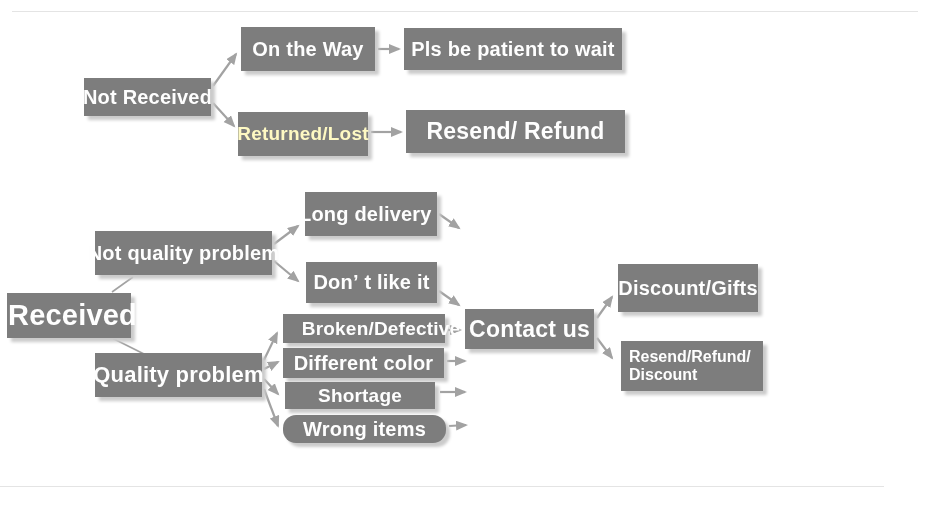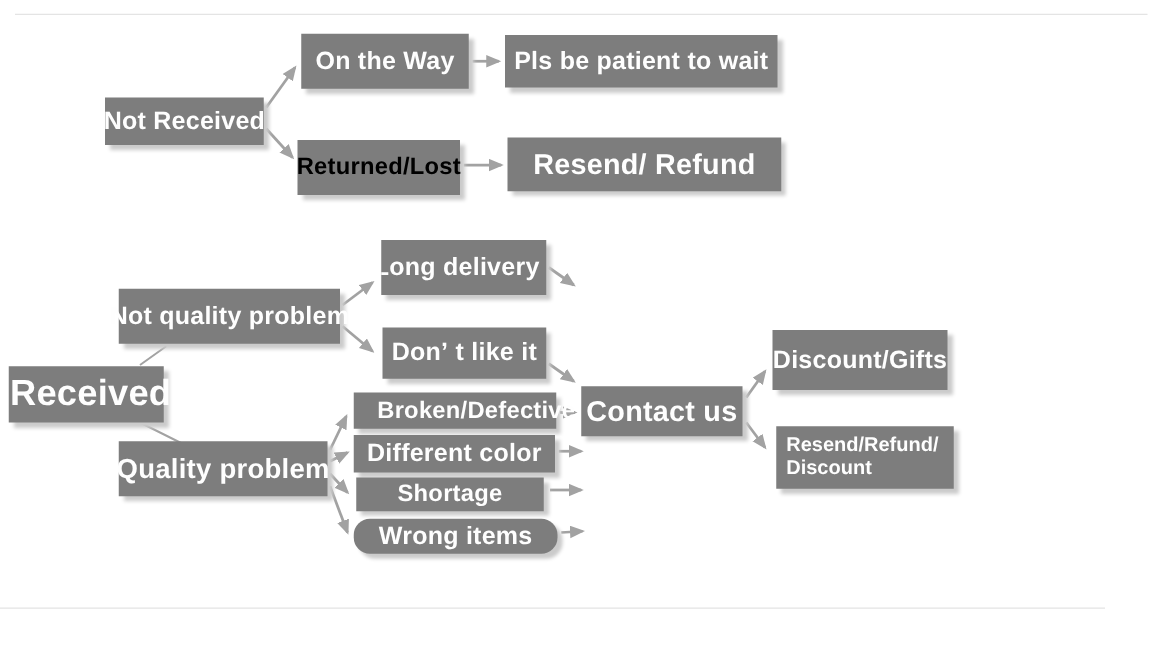--- a/index.html
+++ b/index.html
@@ -99,21 +99,21 @@
       <line x1="447" y1="361" x2="465" y2="361" class="arrow-line" stroke="#a2a2a2" marker-end="url(#ah)"></line>
       <line x1="440" y1="392" x2="465" y2="392" class="arrow-line" stroke="#a2a2a2" marker-end="url(#ah)"></line>
       <line x1="449" y1="426" x2="466" y2="425" class="arrow-line" stroke="#a2a2a2" marker-end="url(#ah)"></line>
       <line x1="597" y1="318" x2="612" y2="297" class="arrow-line" stroke="#a2a2a2" marker-end="url(#ah)"></line>
       <line x1="597" y1="338" x2="612" y2="358" class="arrow-line" stroke="#a2a2a2" marker-end="url(#ah)"></line>
     </svg>
   <div id="nodes-layer">
       <div class="node" style="left: 84px; top: 78px; width: 127px; height: 38px; font-size: 20px; background: rgb(125, 125, 125); color: rgb(254, 254, 254);">Not Received</div>
       <div class="node" style="left: 241px; top: 27px; width: 134px; height: 44px; font-size: 20px; background: rgb(125, 125, 125); color: rgb(254, 254, 254);">On the Way</div>
       <div class="node" style="left: 404px; top: 28px; width: 218px; height: 42px; font-size: 20px; background: rgb(125, 125, 125); color: rgb(254, 254, 254);">Pls be patient to wait</div>
-      <div class="node" style="left: 238px; top: 112px; width: 130px; height: 44px; font-size: 19px; background: rgb(125, 125, 125); color: #000000;">Returned/Lost</div>
+      <div class="node" style="left: 238px; top: 112px; width: 130px; height: 44px; font-size: 19px; background: rgb(125, 125, 125); color: #fef9c3;">Returned/Lost</div>
       <div class="node" style="left: 406px; top: 110px; width: 219px; height: 43px; font-size: 23px; background: rgb(125, 125, 125); color: rgb(254, 254, 254);">Resend/ Refund</div>
       <div class="node" style="left: 7px; top: 293px; width: 124px; height: 45px; font-size: 29px; background: rgb(125, 125, 125); color: rgb(254, 254, 254); padding-left: 10px;">Received</div>
       <div class="node" style="left: 95px; top: 231px; width: 177px; height: 44px; font-size: 20px; background: rgb(125, 125, 125); color: rgb(254, 254, 254);">Not quality problem</div>
       <div class="node clip-left" style="left: 305px; top: 192px; width: 132px; height: 44px; font-size: 20px; background: rgb(125, 125, 125); color: rgb(254, 254, 254);">Long delivery</div>
       <div class="node" style="left: 306px; top: 262px; width: 131px; height: 41px; font-size: 20px; background: rgb(125, 125, 125); color: rgb(254, 254, 254);">Don’&nbsp;t like it</div>
       <div class="node" style="left: 95px; top: 353px; width: 167px; height: 44px; font-size: 22px; background: rgb(125, 125, 125); color: rgb(254, 254, 254);">Quality problem</div>
       <div class="node" style="left: 283px; top: 314px; width: 162px; height: 29px; font-size: 19px; background: rgb(125, 125, 125); color: rgb(254, 254, 254); padding-left: 37px;">Broken/Defective</div>
       <div class="node" style="left: 283px; top: 348px; width: 161px; height: 30px; font-size: 20px; background: rgb(125, 125, 125); color: rgb(254, 254, 254);">Different color</div>
       <div class="node" style="left: 285px; top: 382px; width: 150px; height: 27px; font-size: 19px; background: rgb(125, 125, 125); color: rgb(254, 254, 254);">Shortage</div>
       <div class="node" style="left: 283px; top: 415px; width: 163px; height: 28px; font-size: 20px; background: rgb(125, 125, 125); color: rgb(254, 254, 254); border-radius: 13px;">Wrong items</div>

